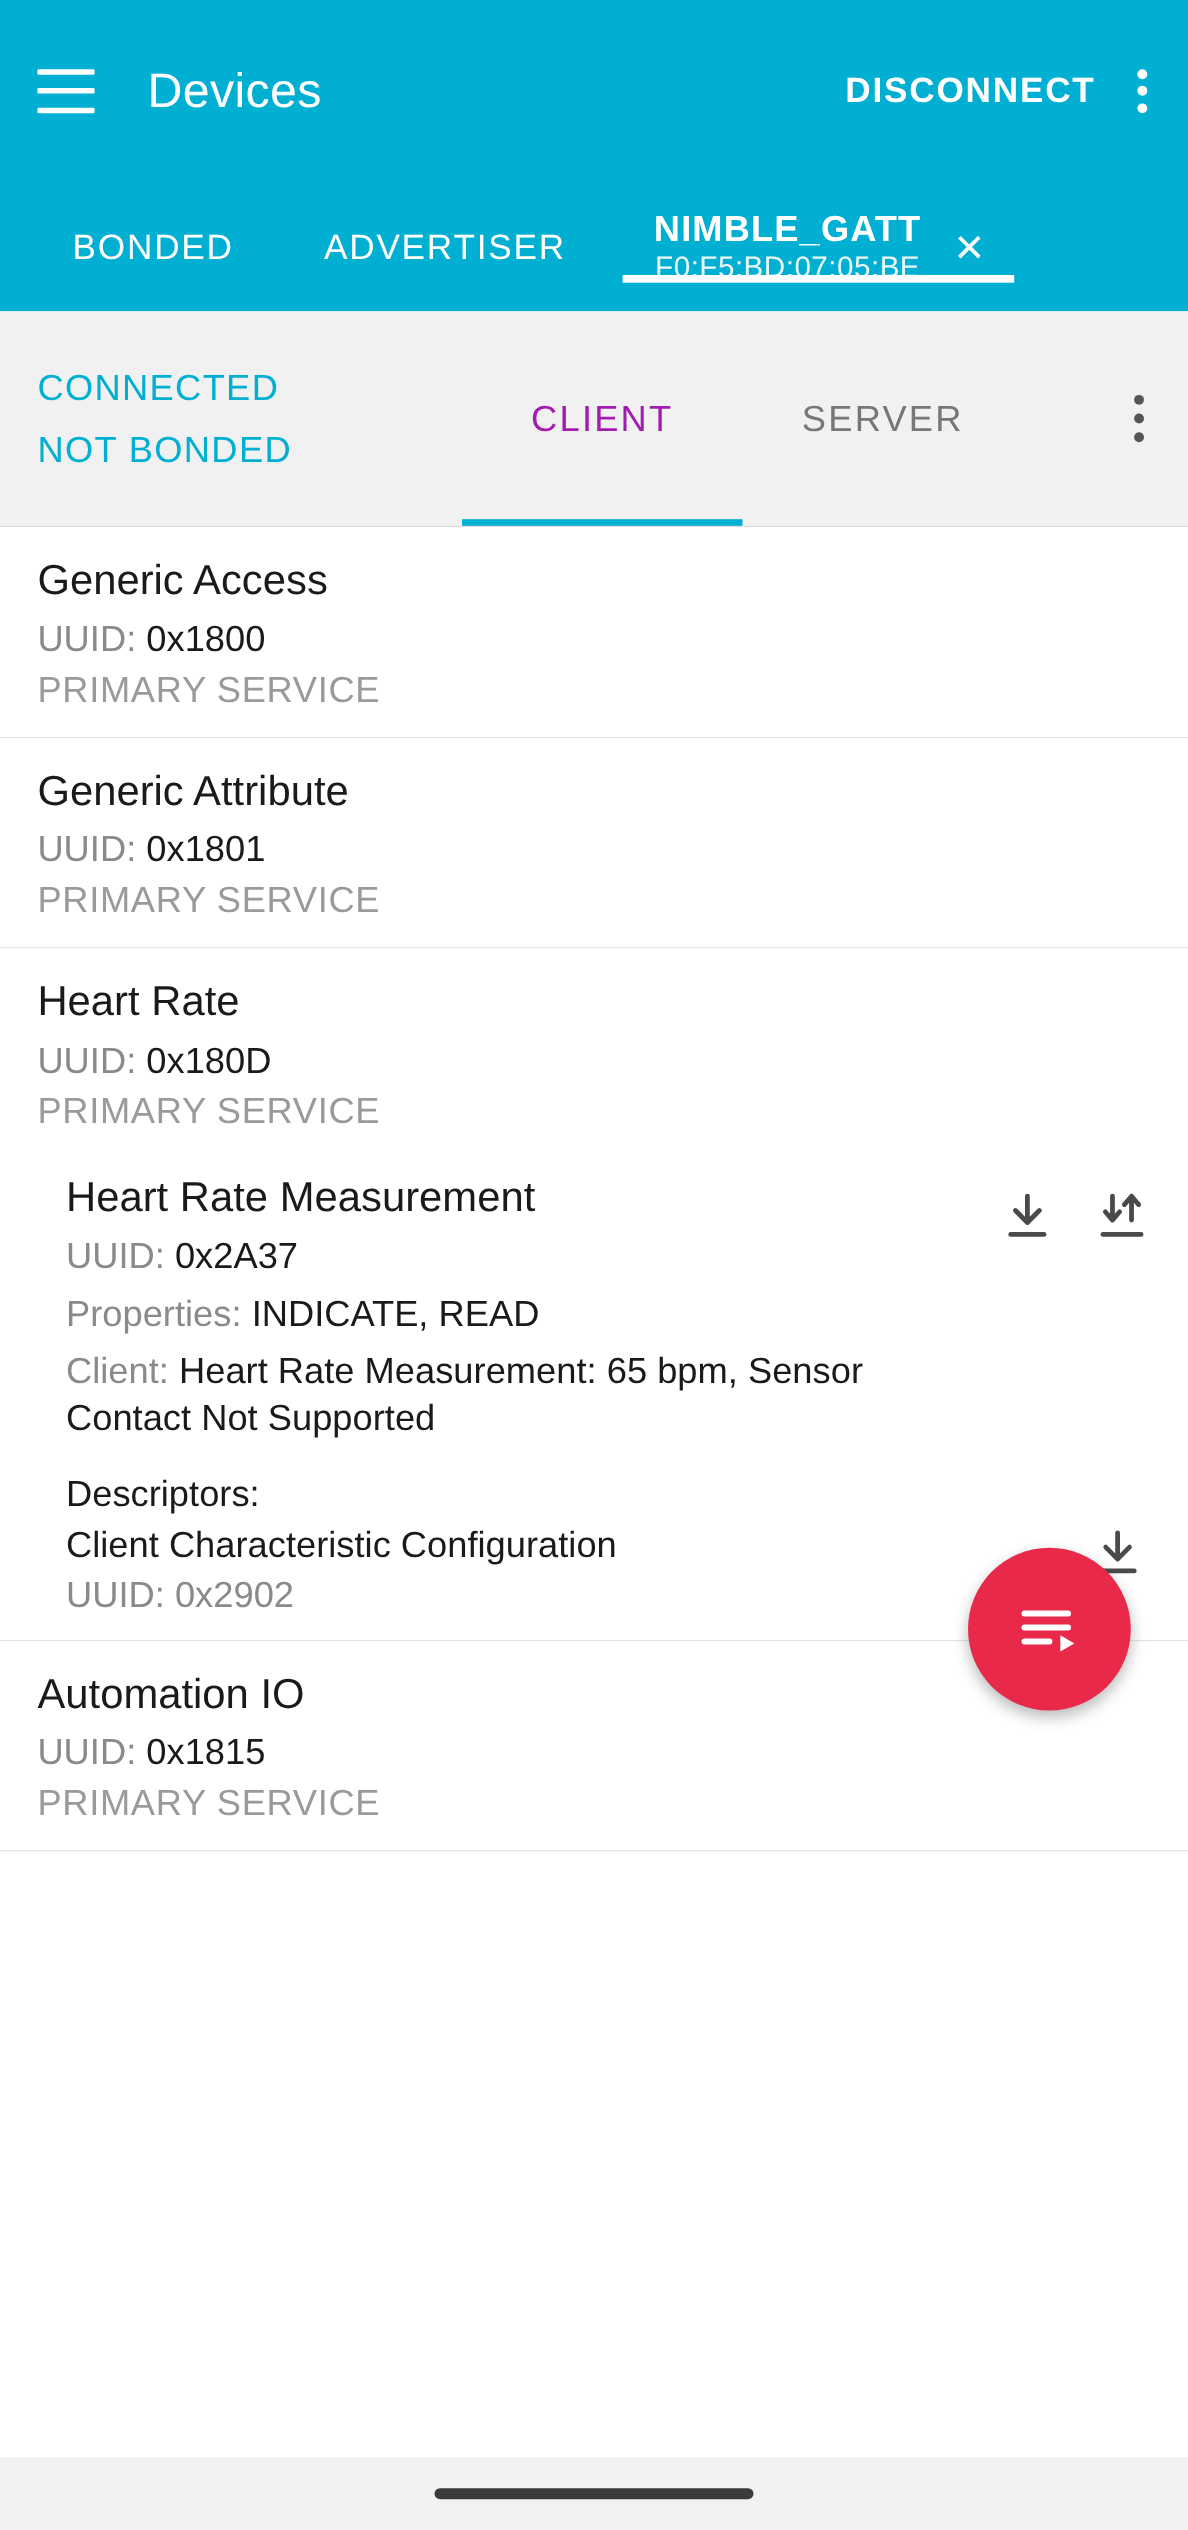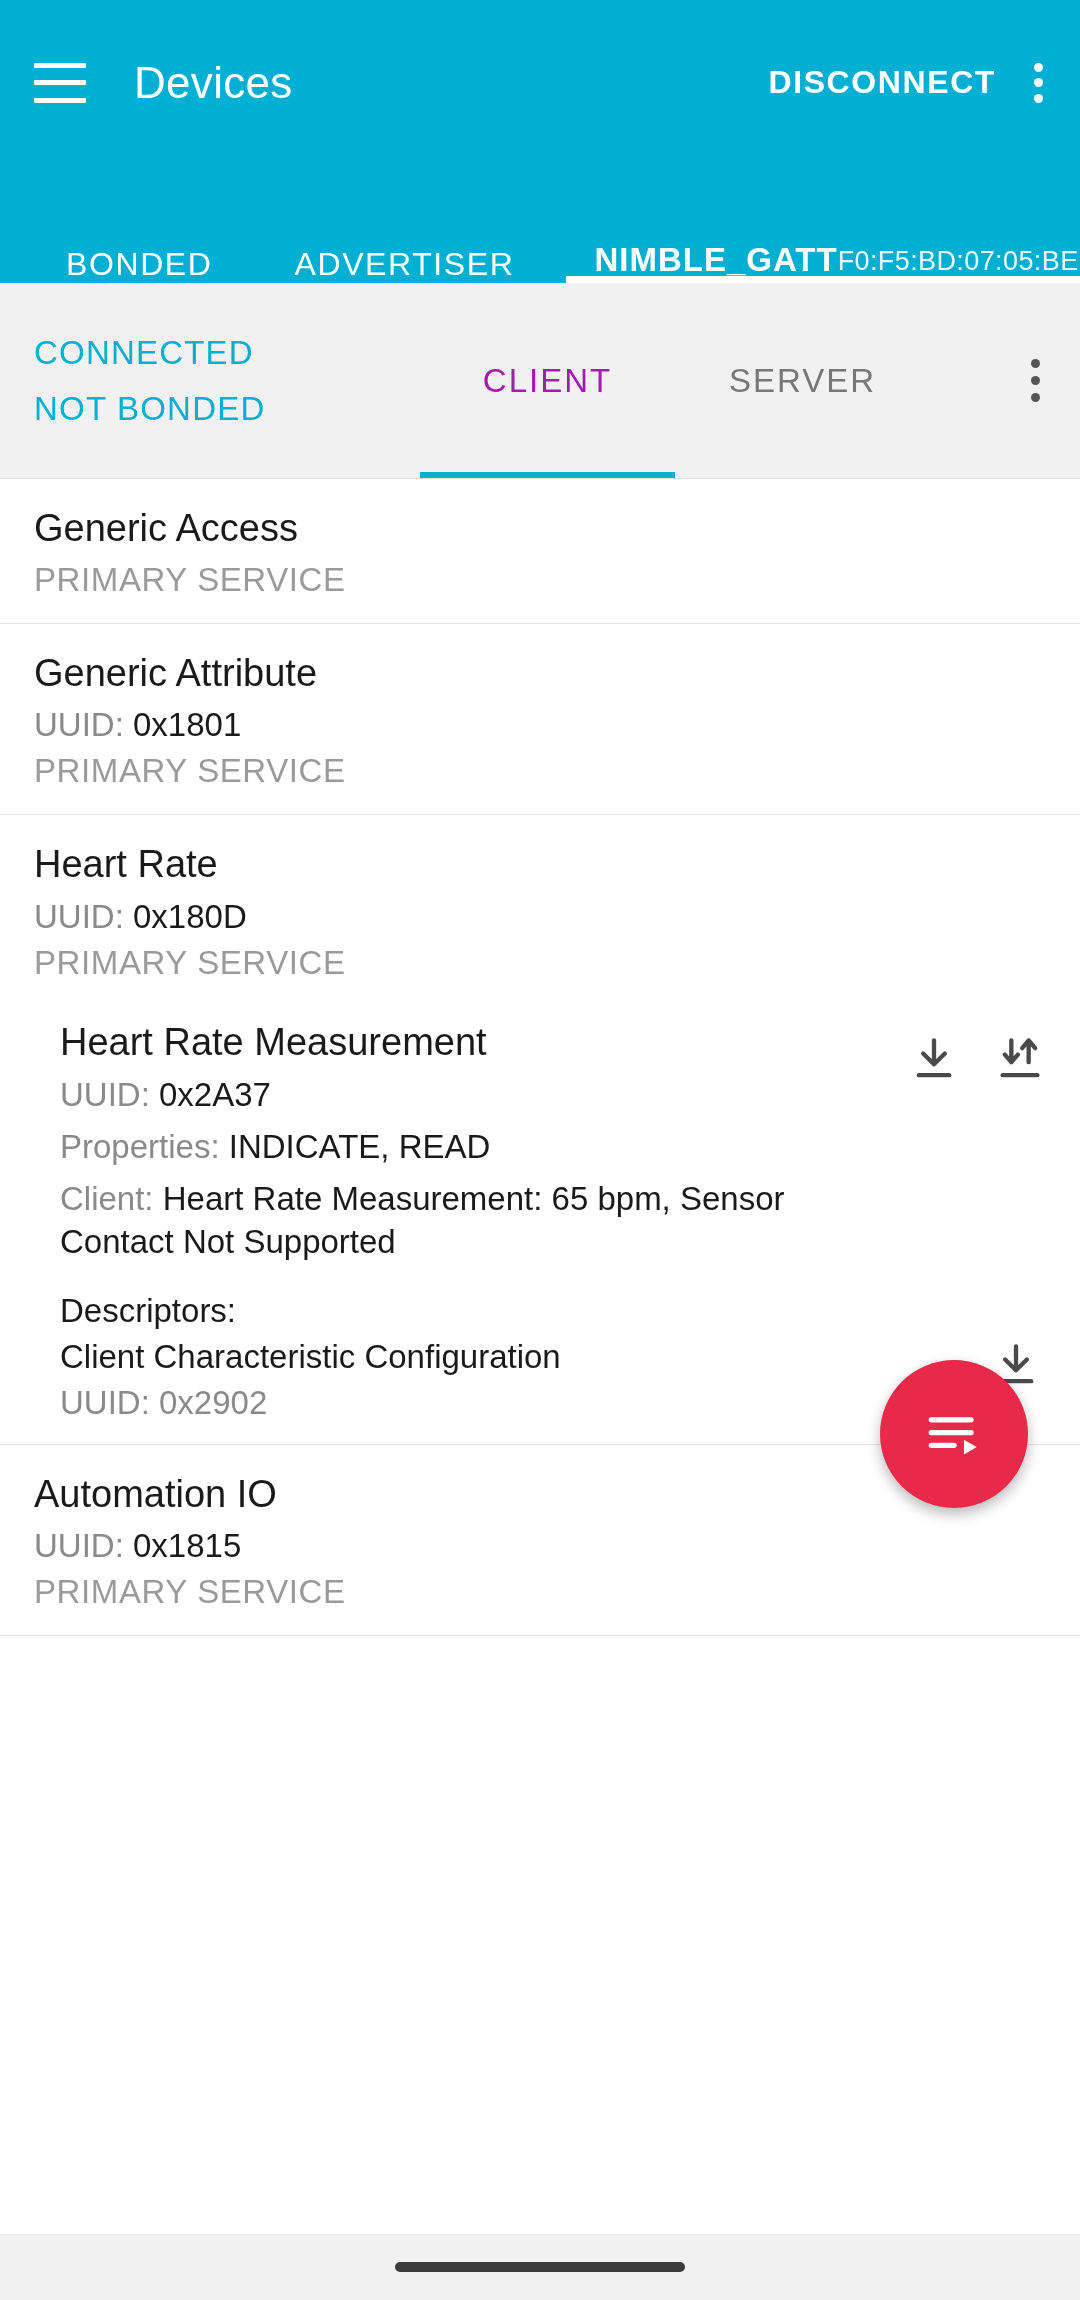--- a/index.html
+++ b/index.html
@@ -77,21 +77,21 @@
     width: 9px;
     height: 9px;
     border-radius: 50%;
     background: #ffffff;
   }
 
   
   .devtabs {
     height: 118px;
     display: flex;
-    align-items: flex-end;
+    align-items: center;
   }
   .devtab {
     display: flex;
     align-items: center;
     justify-content: center;
     padding: 0 36px;
     font-size: 32px;
     letter-spacing: 1.6px;
     color: #ffffff;
     cursor: pointer;
@@ -101,20 +101,21 @@
   .devtab.advertiser { padding-left: 30px; padding-right: 52px; }
   .devtab.active {
     background: transparent;
     padding-left: 28px;
     padding-right: 26px;
     flex-direction: row;
     align-items: center;
   }
   .devtab.active .labels {
     display: flex;
+    flex-direction: column;
     align-items: center;
     justify-content: center;
     line-height: 1.05;
   }
   .devtab.active .dev-name {
     font-size: 33px;
     font-weight: 700;
     letter-spacing: 1px;
   }
   .devtab.active .dev-addr {
@@ -395,20 +396,24 @@
       <i></i>
         <i></i>
         <i></i>
     </div>
   </div>
 
   <div class="list">
 
     <div class="service">
       <div class="name">Generic Access</div>
+      <div class="uuid">
+        <span>UUID:</span>
+        <b>0x1800</b>
+      </div>
       <div class="type">PRIMARY SERVICE</div>
     </div>
 
     <div class="service">
       <div class="name">Generic Attribute</div>
       <div class="uuid">
         <span>UUID:</span>
         <b>0x1801</b>
       </div>
       <div class="type">PRIMARY SERVICE</div>

